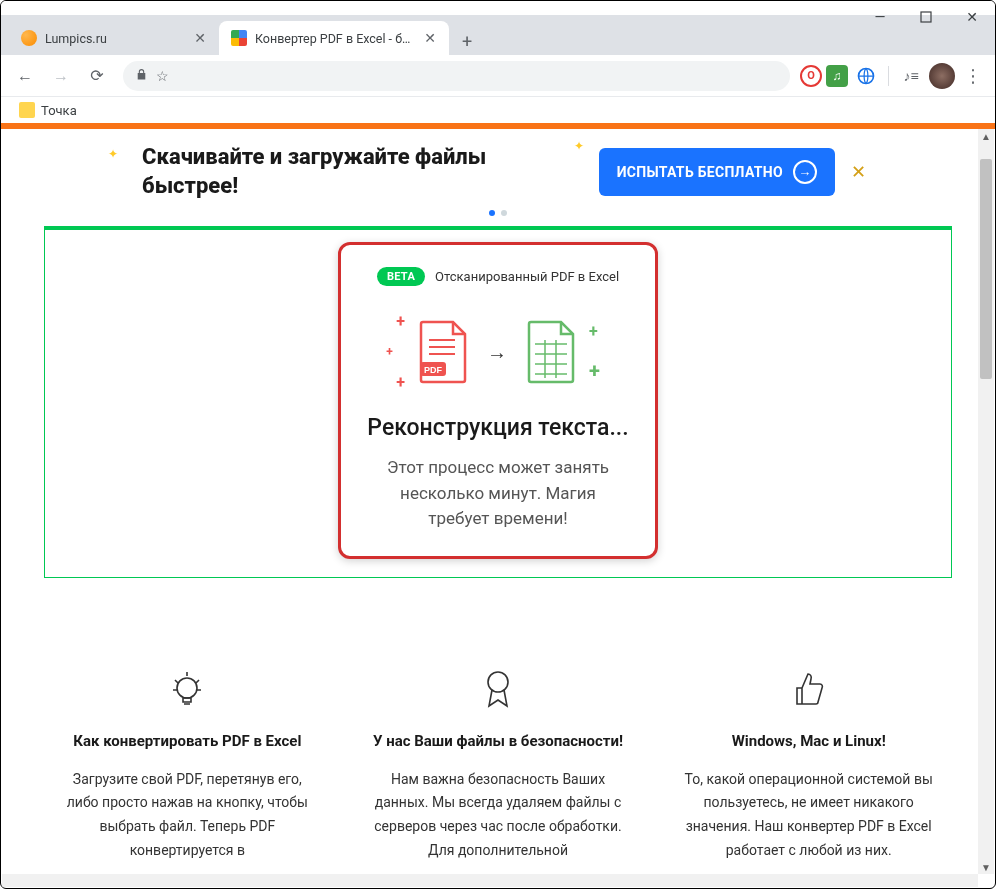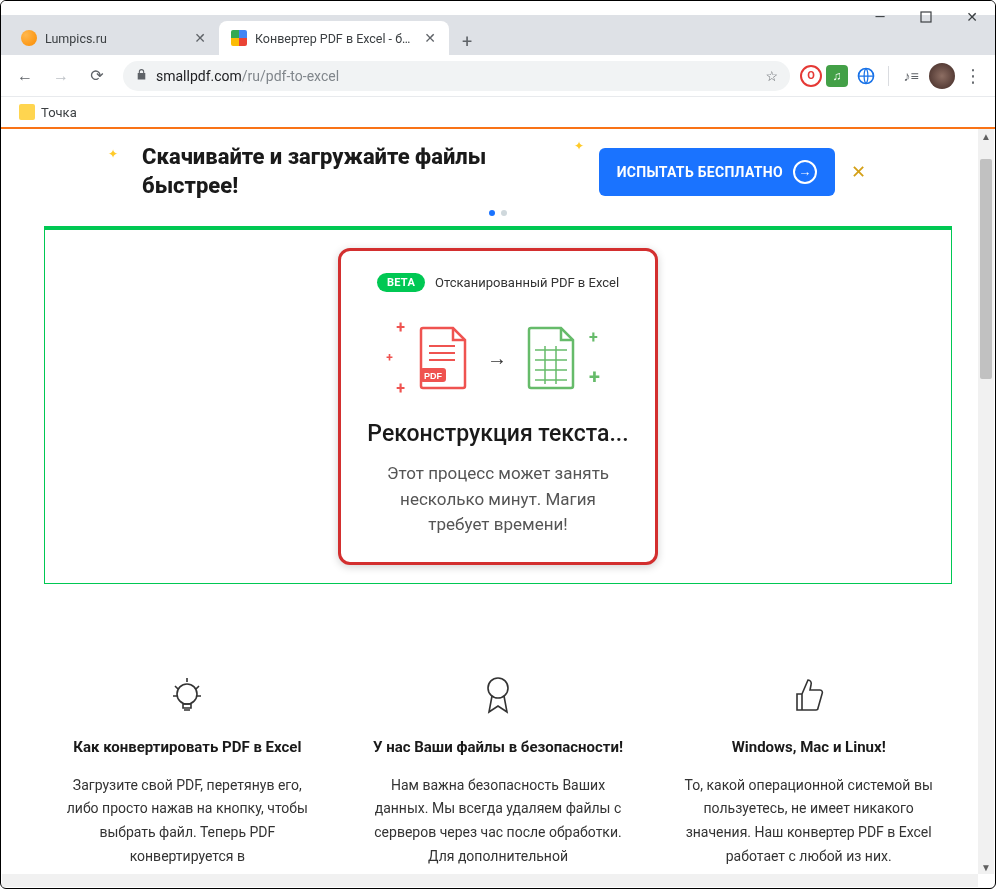--- a/index.html
+++ b/index.html
@@ -95,21 +95,21 @@
   }
   .ext-red { background: #fff; border: 2px solid #e53935; color: #e53935; font-weight: bold; width:22px; height:22px; font-size:11px;}
   .ext-green { background: #43a047; color: #fff; width:22px; height:22px; border-radius: 4px; font-size:12px;}
   .ext-blue { color: #1a73e8; font-size:18px; }
   .toolbar-sep { width:1px; height: 20px; background:#dadce0; margin: 0 4px;}
   .avatar { width: 26px; height: 26px; border-radius: 50%; background: radial-gradient(circle, #8d6e63, #3e2723); }
   
   .bookmarks {
     background: #fff; height: 32px; display: flex; align-items: center;
     padding: 0 12px; gap: 8px; font-size: 13px; color: #3c4043;
-    border-bottom: 2px solid #f97316;
+    border-bottom: 6px solid #f97316;
   }
   .bookmark { display: flex; gap: 6px; align-items: center; cursor: pointer; padding: 4px 6px; border-radius: 4px;}
   .bm-icon { width: 16px; height: 16px; background: #ffd54f; border-radius: 2px; }
   
   .viewport {
     position: absolute; left: 1px; right: 1px; top: 128px; bottom: 14px;
     overflow: hidden; background: #fff;
   }
   .scroll-track { position: absolute; right: 1px; top: 128px; bottom: 14px; width: 16px; background: #f1f1f1;}
   .scroll-thumb { position: absolute; right: 2px; width: 12px; background: #c1c1c1; border-radius: 2px; top: 30px; height: 220px;}
@@ -139,21 +139,21 @@
   .sparkle { position:absolute; color:#ffca28; font-size:12px;}
   .pager { display:flex; gap:6px; justify-content:center; margin-top:-8px; margin-bottom: 6px;}
   .pager .dot{ width:6px;height:6px;border-radius:50%; background:#cfd8dc;}
   .pager .dot.active{ background:#1a73ff;}
 
   
   .converter-wrap {
     margin: 10px 42px 0 42px;
     border: 1px solid #00c853;
     border-top: 4px solid #00c853;
-    padding: 18px 10px 18px 10px;
+    padding: 12px 10px 18px 10px;
     display: flex; justify-content: center; align-items: flex-end;
   }
   .converter-card {
     width: 320px;
     border: 3px solid #d32f2f;
     border-radius: 12px;
     padding: 22px 18px 24px 18px;
     display: flex; flex-direction: column; align-items: center;
     box-shadow: 0 2px 8px rgba(0,0,0,.18);
     position: relative;
@@ -215,23 +215,20 @@
 
 <div class="toolbar">
   <div class="nav-btn">←</div>
   <div class="nav-btn disabled">→</div>
   <div class="nav-btn">⟳</div>
   <div class="address">
     <span class="lock">
       <svg width="13" height="13" viewBox="0 0 24 24">
           <path fill="#5f6368" d="M17 9V7a5 5 0 0 0-10 0v2H5v12h14V9h-2zm-8 0V7a3 3 0 1 1 6 0v2H9z"></path>
         </svg>
-    </span>
-    <span class="url">
-      <span class="domain">smallpdf.com</span><span class="path">/ru/pdf-to-excel</span>
     </span>
     <span class="star">☆</span>
   </div>
   <div class="ext-icon ext-red">O</div>
   <div class="ext-icon ext-green">♫</div>
   <div class="ext-icon ext-blue">
     <svg width="20" height="20" viewBox="0 0 24 24">
         <circle cx="12" cy="12" r="9" fill="none" stroke="#1a73e8" stroke-width="2"></circle>
         <path d="M3 12h18M12 3c3 3 3 15 0 18M12 3c-3 3-3 15 0 18" fill="none" stroke="#1a73e8" stroke-width="1.5"></path>
       </svg>

